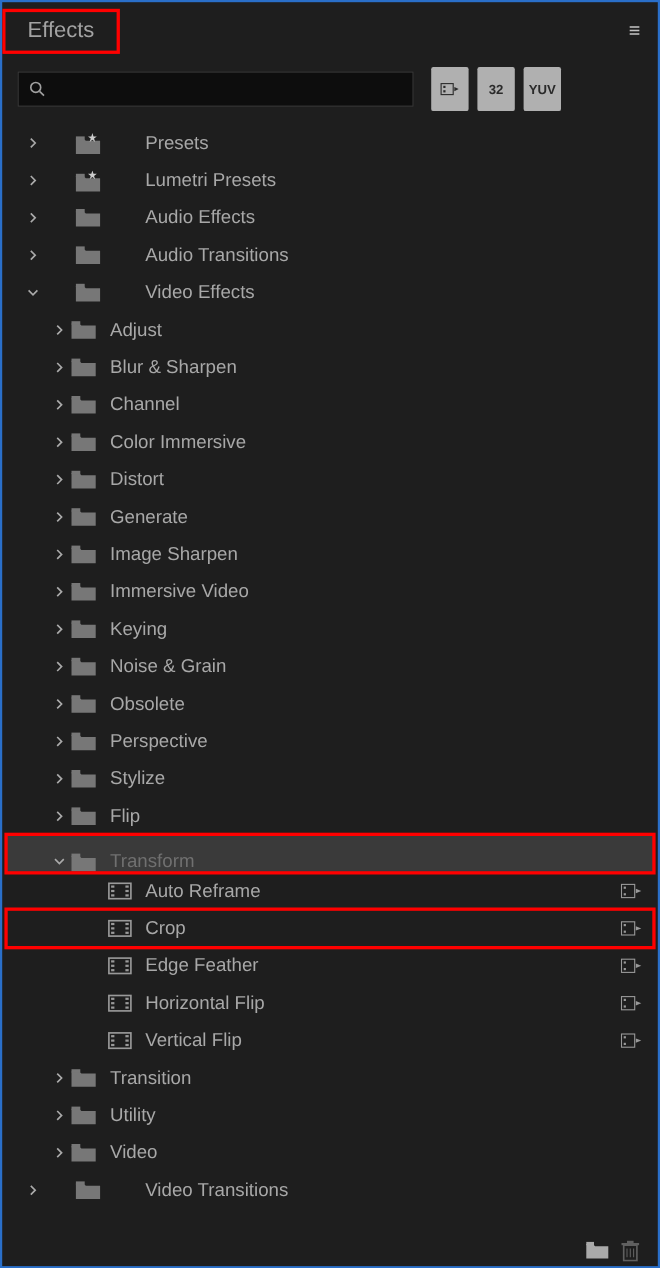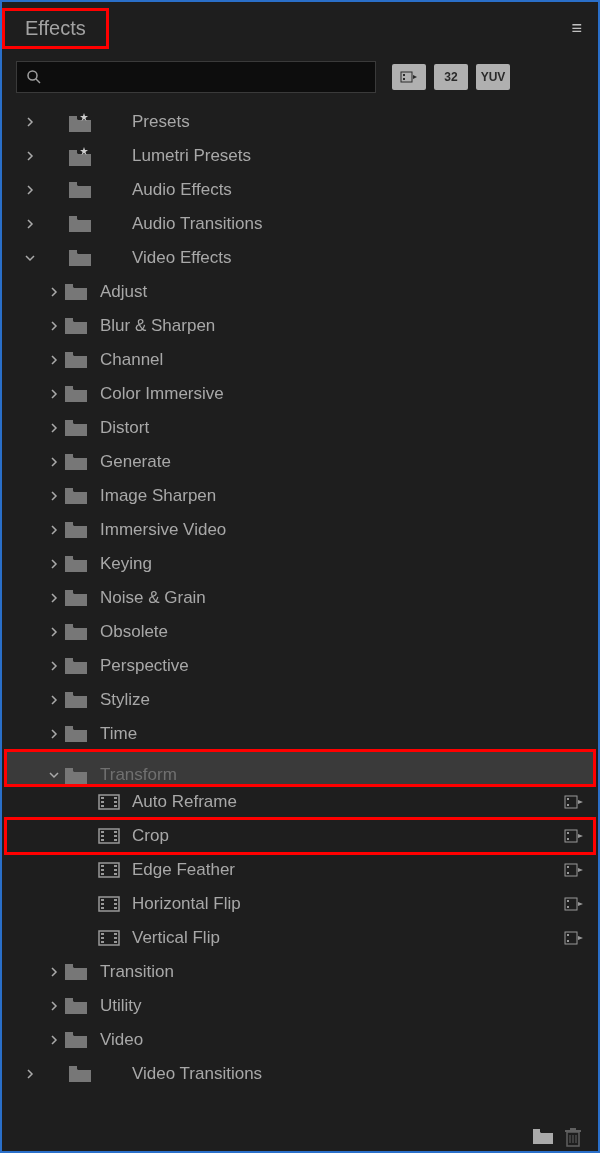--- a/index.html
+++ b/index.html
@@ -60,21 +60,21 @@
       transform: translateY(-50%);
       color: #a0a0a0;
     }
     .toolbar-icons {
       display: flex;
       gap: 8px;
       margin-left: 6px;
     }
     .tool-badge {
       width: 34px;
-      height: 26px;
+      height: 40px;
       background: #b0b0b0;
       color: #2a2a2a;
       display: inline-flex;
       align-items: center;
       justify-content: center;
       font-size: 12px;
       font-weight: bold;
       border-radius: 2px;
       cursor: pointer;
     }
@@ -457,21 +457,21 @@
         <svg width="10" height="10" viewBox="0 0 10 10">
           <path d="M3 1 L7 5 L3 9" fill="none" stroke="#aaa" stroke-width="1.5"></path>
         </svg>
       </span>
       <span class="folder-icon">
         <svg width="24" height="18" viewBox="0 0 24 18">
           <path d="M1 3 L8 3 L10 5 L23 5 L23 17 L1 17 Z" fill="#777"></path>
           <rect x="1" y="1" width="8" height="3" fill="#777"></rect>
         </svg>
       </span>
-      <span class="item-label">Time</span>
+      <span class="item-label">Flip</span>
     </div>
     <div class="tree-item depth-1 selected highlighted">
       <span class="chevron">
         <svg width="10" height="10" viewBox="0 0 10 10">
           <path d="M1 3 L5 7 L9 3" fill="none" stroke="#aaa" stroke-width="1.5"></path>
         </svg>
       </span>
       <span class="folder-icon">
         <svg width="24" height="18" viewBox="0 0 24 18">
           <path d="M1 3 L8 3 L10 5 L23 5 L23 17 L1 17 Z" fill="#777"></path>

